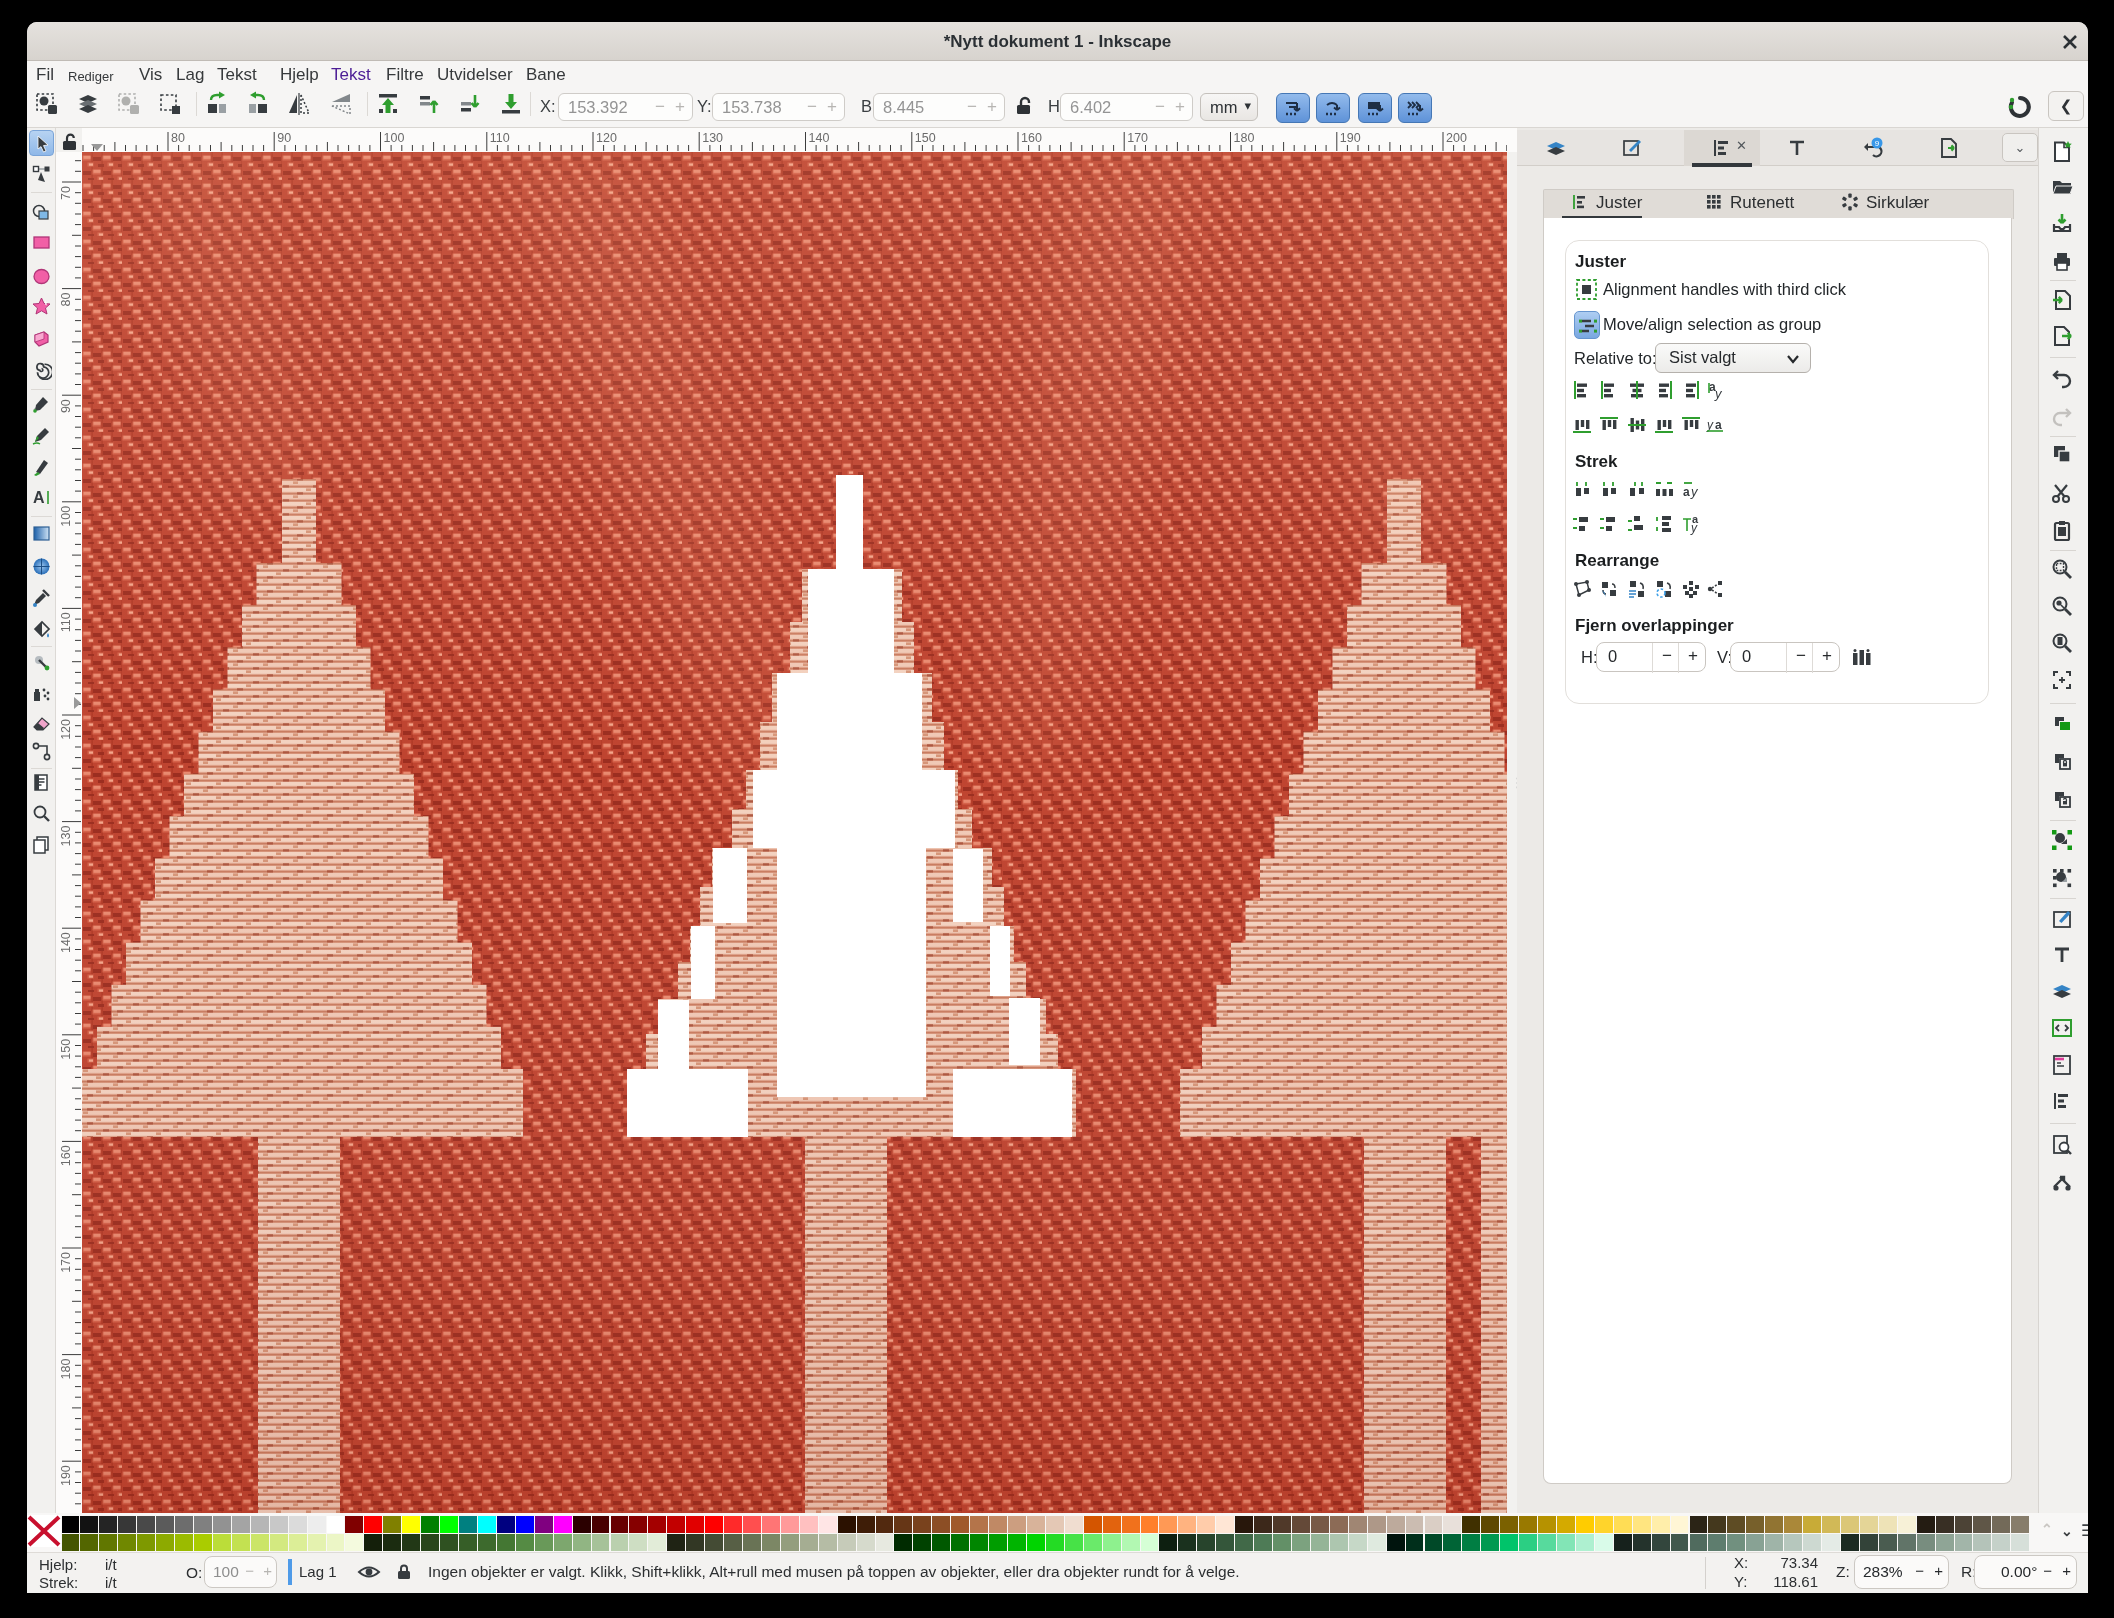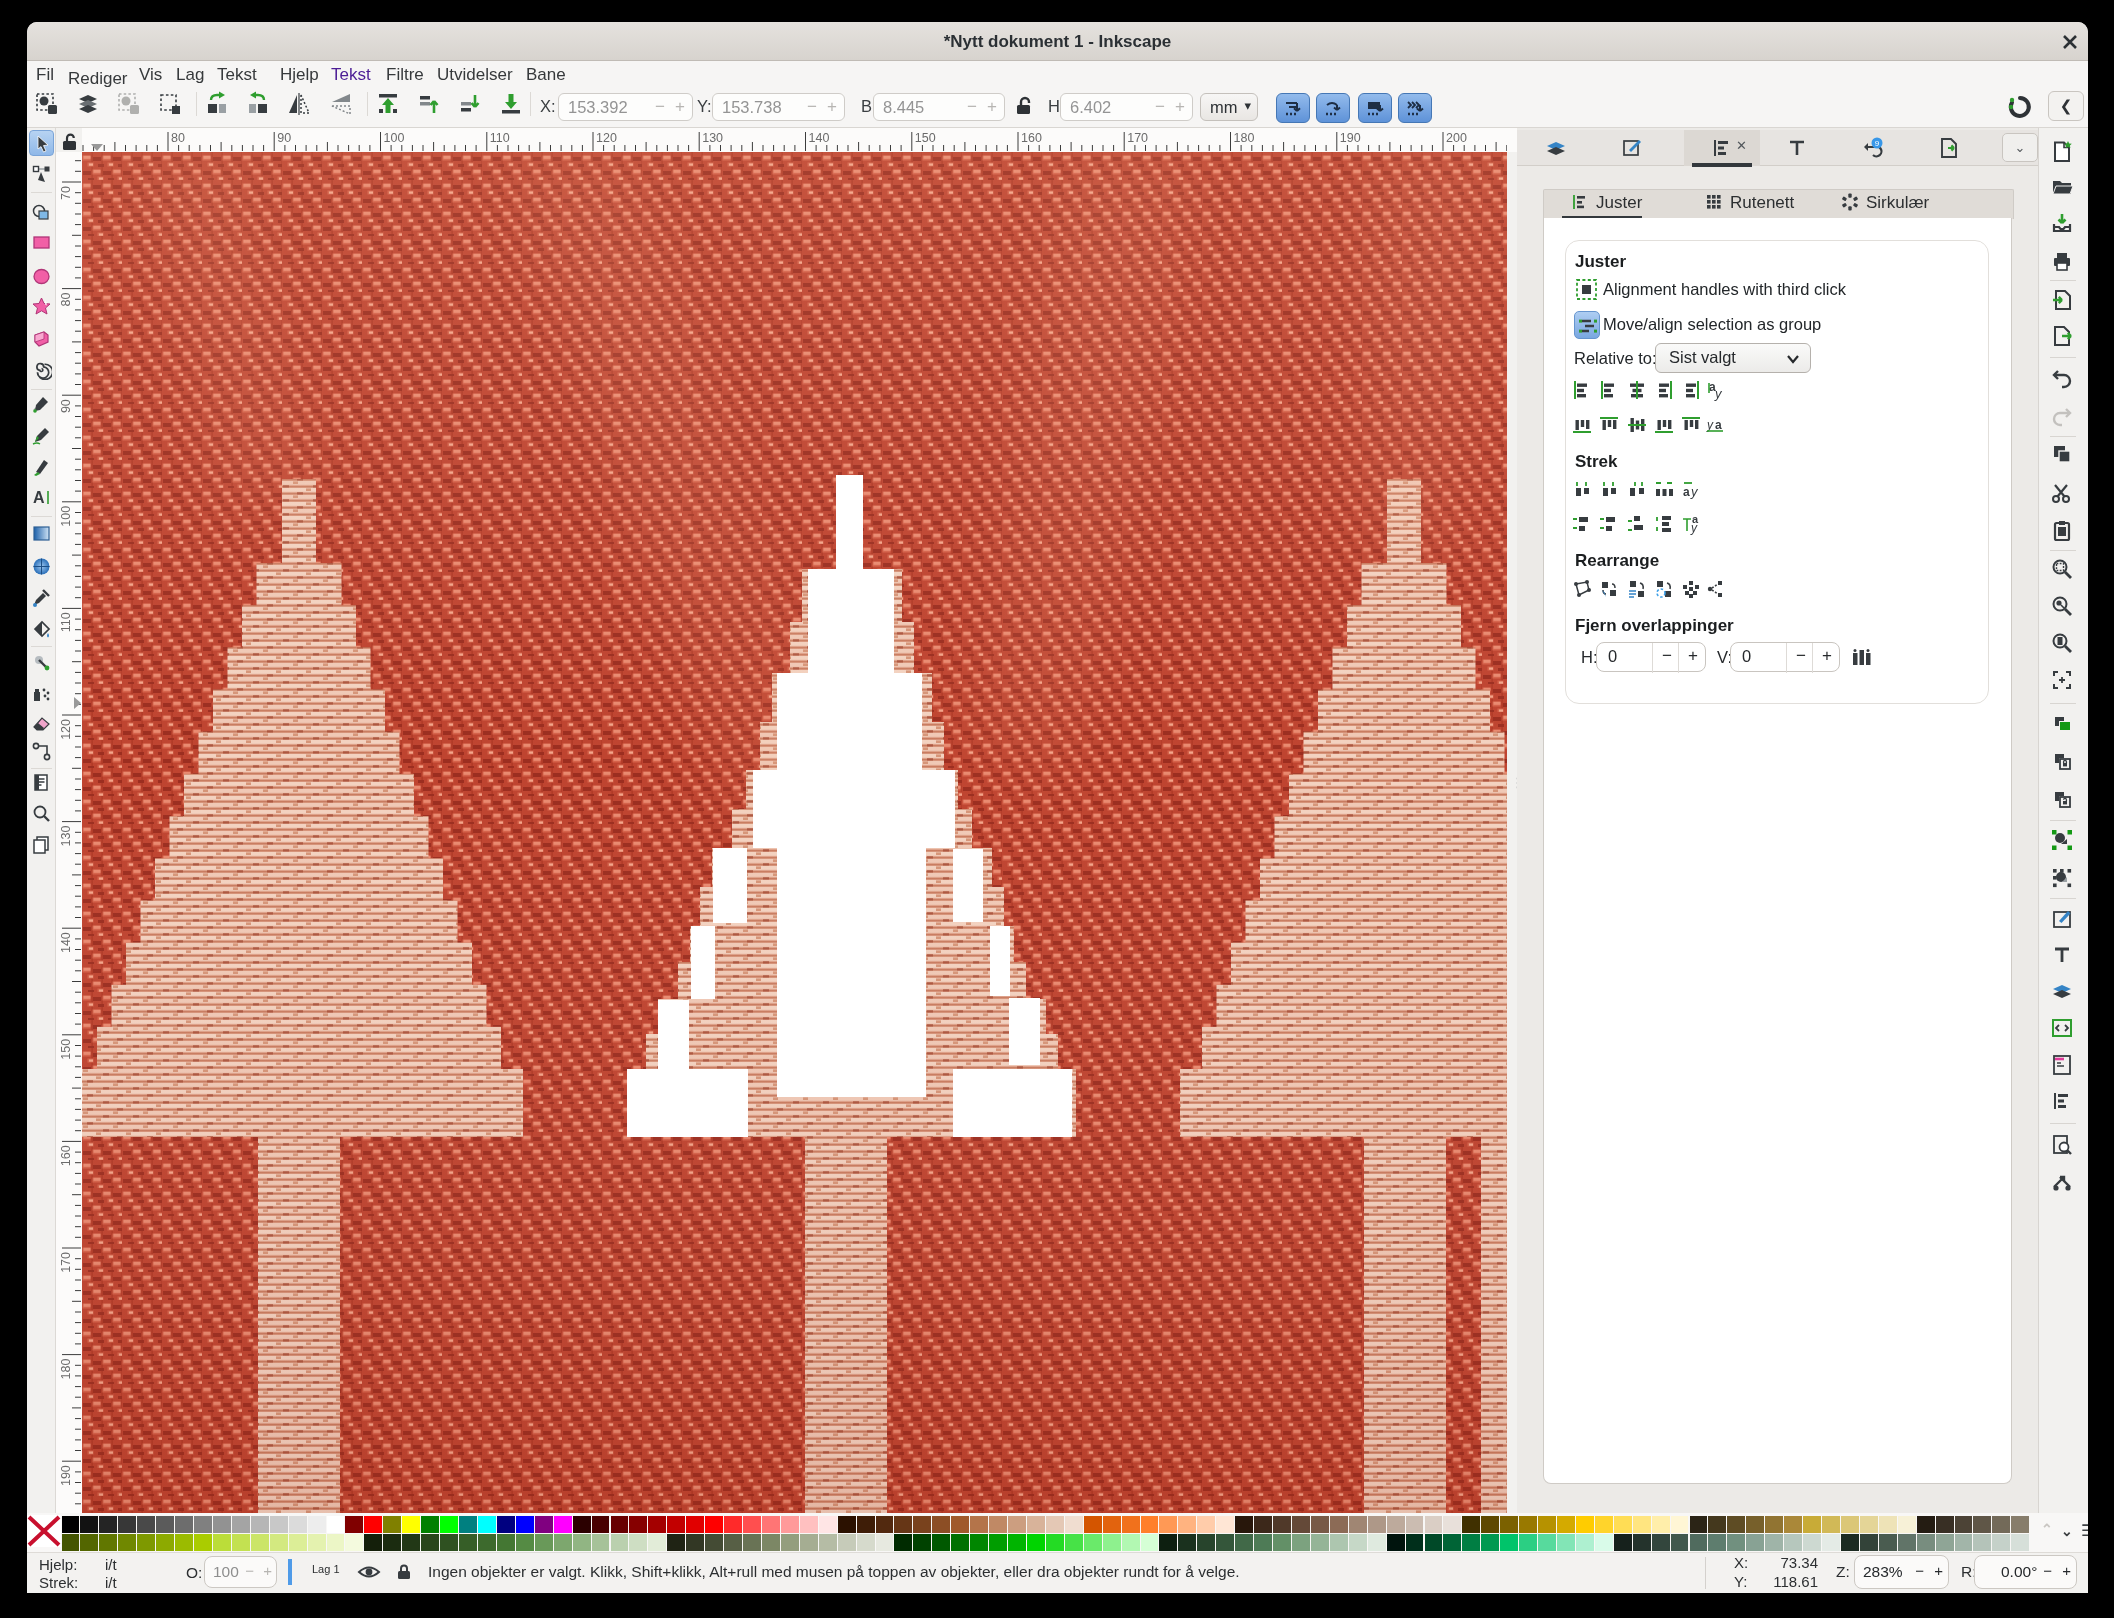--- a/index.html
+++ b/index.html
@@ -7,21 +7,21 @@
 </style></head><body>
 <div id="win">
  <div class="abs" style="left:0;top:0;width:2061px;height:39px;background:linear-gradient(#e5e2de,#d7d3ce);border-bottom:1px solid #c0bbb5">
    <div style="text-align:center;font-size:17px;font-weight:bold;color:#2b3034;line-height:39px">*Nytt dokument 1 - Inkscape</div>
    <svg width="16" height="16" viewBox="0 0 16 16" style="position:absolute;left:2035px;top:12px">
         <path d="M2 2 L14 14 M14 2 L2 14" stroke="#2b3034" stroke-width="2.6"></path>
       </svg>
  </div>
  <div class="abs" style="left:0;top:39px;width:2061px;height:27px;background:#f6f5f4">
       <span style="position:absolute;left:9px;top:4px;font-size:17px;color:#36393b">Fil</span>
-      <span style="position:absolute;left:41px;top:8px;font-size:17px;color:#36393b">Rediger</span>
+      <span style="position:absolute;left:41px;top:8px;font-size:13px;color:#36393b">Rediger</span>
       <span style="position:absolute;left:112px;top:4px;font-size:17px;color:#36393b">Vis</span>
       <span style="position:absolute;left:149px;top:4px;font-size:17px;color:#36393b">Lag</span>
       <span style="position:absolute;left:190px;top:4px;font-size:17px;color:#36393b">Tekst</span>
       <span style="position:absolute;left:253px;top:4px;font-size:17px;color:#36393b">Hjelp</span>
       <span style="position:absolute;left:304px;top:4px;font-size:17px;color:#4c1d95">Tekst</span>
       <span style="position:absolute;left:359px;top:4px;font-size:17px;color:#36393b">Filtre</span>
       <span style="position:absolute;left:410px;top:4px;font-size:17px;color:#36393b">Utvidelser</span>
       <span style="position:absolute;left:499px;top:4px;font-size:17px;color:#36393b">Bane</span>
     </div>
  <div class="abs" style="left:0;top:66px;width:2061px;height:40px;background:#f6f5f4;border-bottom:1px solid #d9d6d2">
@@ -1414,21 +1414,21 @@
       <span style="position:absolute;left:12px;top:21px;font-size:15px;color:#2c2f31">Strek:</span>
       <span style="position:absolute;left:78px;top:3px;font-size:15px;color:#2c2f31">i/t</span>
       <span style="position:absolute;left:78px;top:21px;font-size:15px;color:#2c2f31">i/t</span>
       <span style="position:absolute;left:159px;top:11px;font-size:15.5px;color:#2c2f31">O:</span>
       <div style="position:absolute;left:177px;top:3px;width:73px;height:32px;background:#fbfaf9;border:1px solid #ccc8c3;border-radius:8px">
 <span style="position:absolute;left:8px;top:6px;font-size:15.5px;color:#8e8e8e">100</span>
 <span style="position:absolute;right:22px;top:5px;font-size:15px;color:#b7b5b2">−</span>
 <span style="position:absolute;right:4px;top:5px;font-size:15px;color:#b7b5b2">+</span>
       </div>
       <div style="position:absolute;left:261px;top:6px;width:4px;height:26px;background:#4f9be8"></div>
-      <span style="position:absolute;left:285px;top:10px;font-size:11px;color:#2c2f31">Lag 1</span>
+      <span style="position:absolute;left:272px;top:10px;font-size:15px;color:#2c2f31">Lag 1</span>
       <div style="position:absolute;left:330px;top:9px"><svg width="24" height="20" viewBox="0 0 24 20">
           <path d="M2 10 Q12 1 22 10 Q12 19 2 10 Z" fill="none" stroke="#373c40" stroke-width="2"></path>
           <circle cx="12" cy="10" r="3.4" fill="#373c40"></circle>
         </svg></div>
       <div style="position:absolute;left:368px;top:9px"><svg width="18" height="20" viewBox="0 0 18 20">
           <rect x="3" y="9" width="12" height="8" rx="1.5" fill="#373c40"></rect>
           <path d="M6 9 V6.5 a3 3 0 0 1 6 0 V9" fill="none" stroke="#373c40" stroke-width="2"></path>
         </svg></div>
       <span style="position:absolute;left:401px;top:10px;font-size:15.5px;color:#2c2f31">Ingen objekter er valgt. Klikk, Shift+klikk, Alt+rull med musen på toppen av objekter, eller dra objekter rundt for å velge.</span>
       <div style="position:absolute;left:1678px;top:4px;width:1px;height:32px;background:#d4d1cd"></div>

